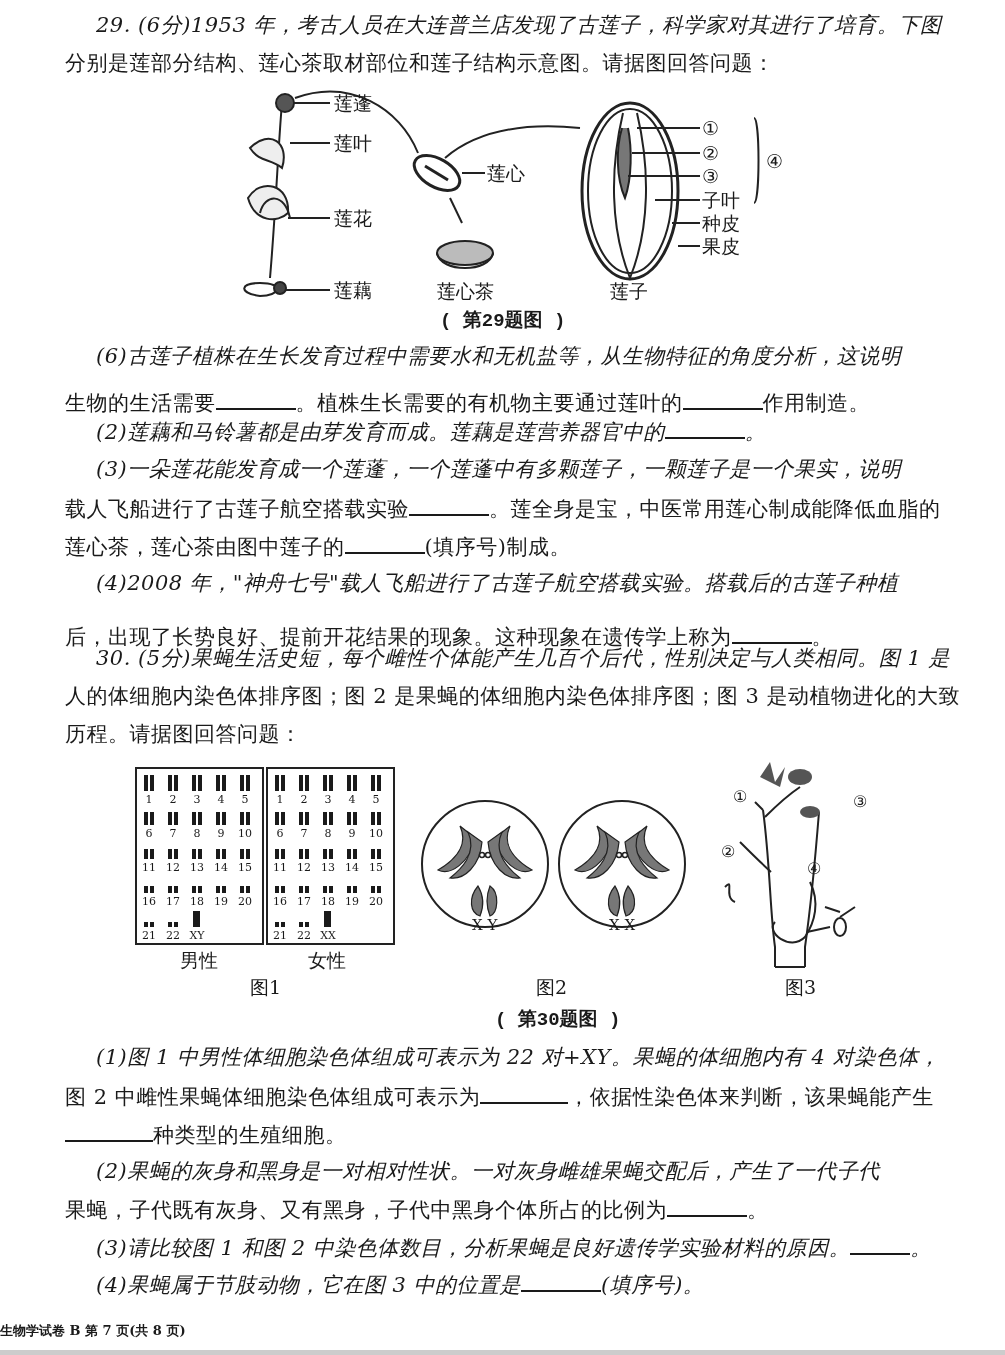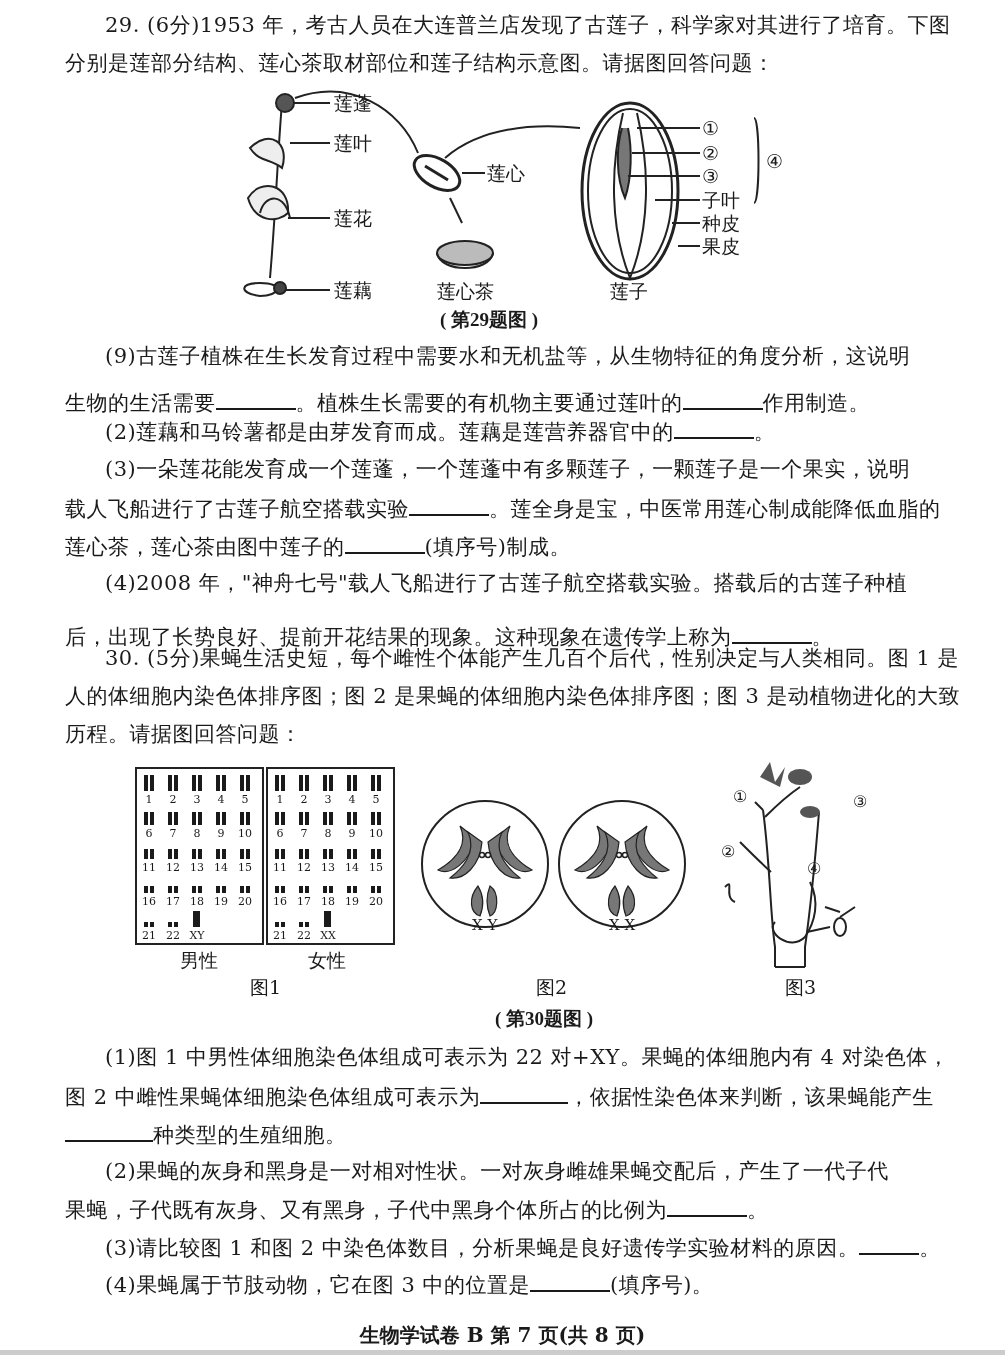--- a/index.html
+++ b/index.html
@@ -1,26 +1,26 @@
 <!DOCTYPE html>
 <html><head>
 <meta charset="utf-8">
 <style>
   html,body{margin:0;padding:0;background:#fff;}
   body{width:1005px;height:1355px;position:relative;overflow:hidden;
        font-family:"DejaVu Serif","Liberation Serif",serif;color:#1a1a1a;}
   .line{position:absolute;left:65px;width:890px;font-size:21px;line-height:26px;white-space:nowrap;letter-spacing:0.5px;}
-  .indent{left:105px;width:847px;}
+  .indent{left:96px;width:847px;font-style:italic;}
   .blank{display:inline-block;border-bottom:2px solid #1a1a1a;height:20px;vertical-align:baseline;}
   .w80{width:80px}.w85{width:88px}.w60{width:60px}
   svg{position:absolute;}
   .lbl{font-size:19px;}
-  .cap{position:absolute;font-size:19px;font-weight:bold;font-family:Liberation Serif, serif;}
+  .cap{position:absolute;font-size:19px;font-weight:bold;font-family:Liberation Mono, monospace;}
   .fig-cap{position:absolute;font-size:19px;text-align:right;}
-  .footer{position:absolute;left:0;width:1005px;top:1322px;text-align:center;font-size:20px;font-weight:bold;}
+  .footer{position:absolute;left:0;width:1005px;top:1322px;text-align:left;font-size:13px;font-weight:bold;}
   .bottom-bar{position:absolute;left:0;top:1350px;width:1005px;height:5px;background:#ccc;}
 </style>
 </head>
 <body>
 
 <div class="line indent" style="top:12px">29. (6分)1953 年，考古人员在大连普兰店发现了古莲子，科学家对其进行了培育。下图</div>
 <div class="line" style="top:50px">分别是莲部分结构、莲心茶取材部位和莲子结构示意图。请据图回答问题：</div>
 
 <div>
 <svg style="left:230px;top:88px" width="570" height="215" viewBox="0 0 570 215">
@@ -75,21 +75,21 @@
     <text x="472" y="95">③</text>
     <text x="472" y="119">子叶</text>
     <text x="472" y="142">种皮</text>
     <text x="472" y="165">果皮</text>
     <text x="536" y="80">④</text>
   </g>
 </svg>
 <div class="cap" style="left:440px;top:307px">( 第29题图 )</div>
 </div>
 
-<div class="line indent" style="top:343px">(9)古莲子植株在生长发育过程中需要水和无机盐等，从生物特征的角度分析，这说明</div>
+<div class="line indent" style="top:343px">(6)古莲子植株在生长发育过程中需要水和无机盐等，从生物特征的角度分析，这说明</div>
 <div class="line" style="top:388px">
   <span>生物的生活需要</span><span class="blank w80"></span><span>。植株生长需要的有机物主要通过莲叶的</span><span class="blank w80"></span><span>作用制造。</span>
 </div>
 <div class="line indent" style="top:417px">
   <span>(2)莲藕和马铃薯都是由芽发育而成。莲藕是莲营养器官中的</span><span class="blank w80"></span><span>。</span>
 </div>
 <div class="line indent" style="top:456px">(3)一朵莲花能发育成一个莲蓬，一个莲蓬中有多颗莲子，一颗莲子是一个果实，说明</div>
 <div class="line" style="top:494px">
   <span>载人飞船进行了古莲子航空搭载实验</span><span class="blank w80"></span><span>。莲全身是宝，中医常用莲心制成能降低血脂的</span>
 </div>

